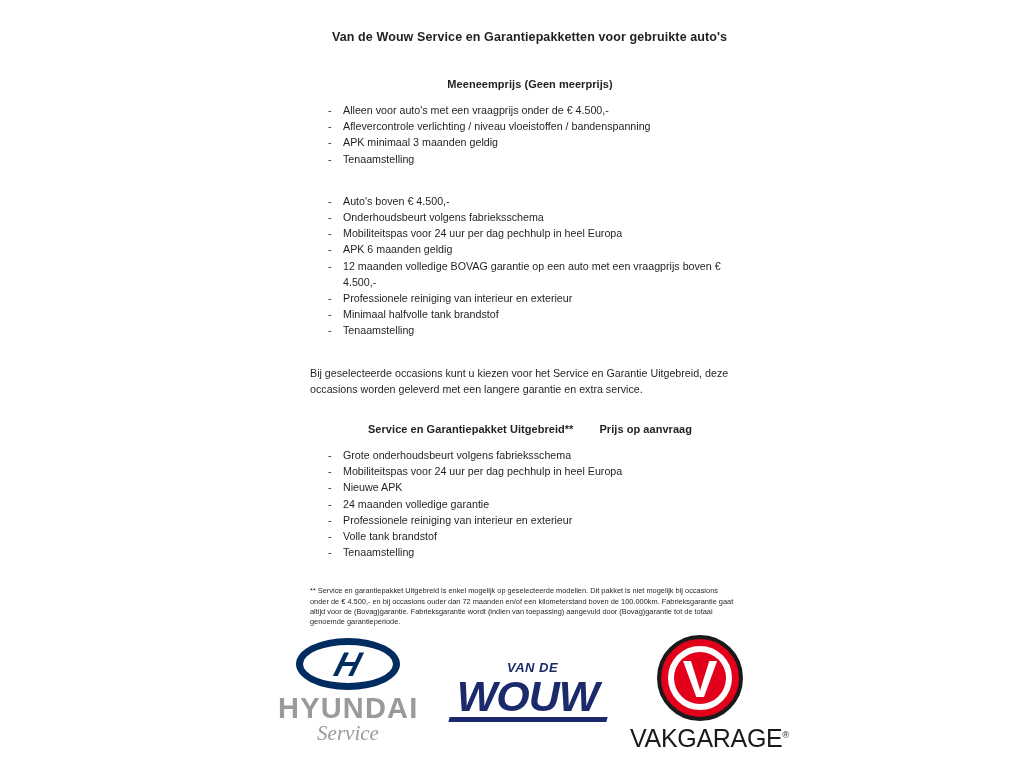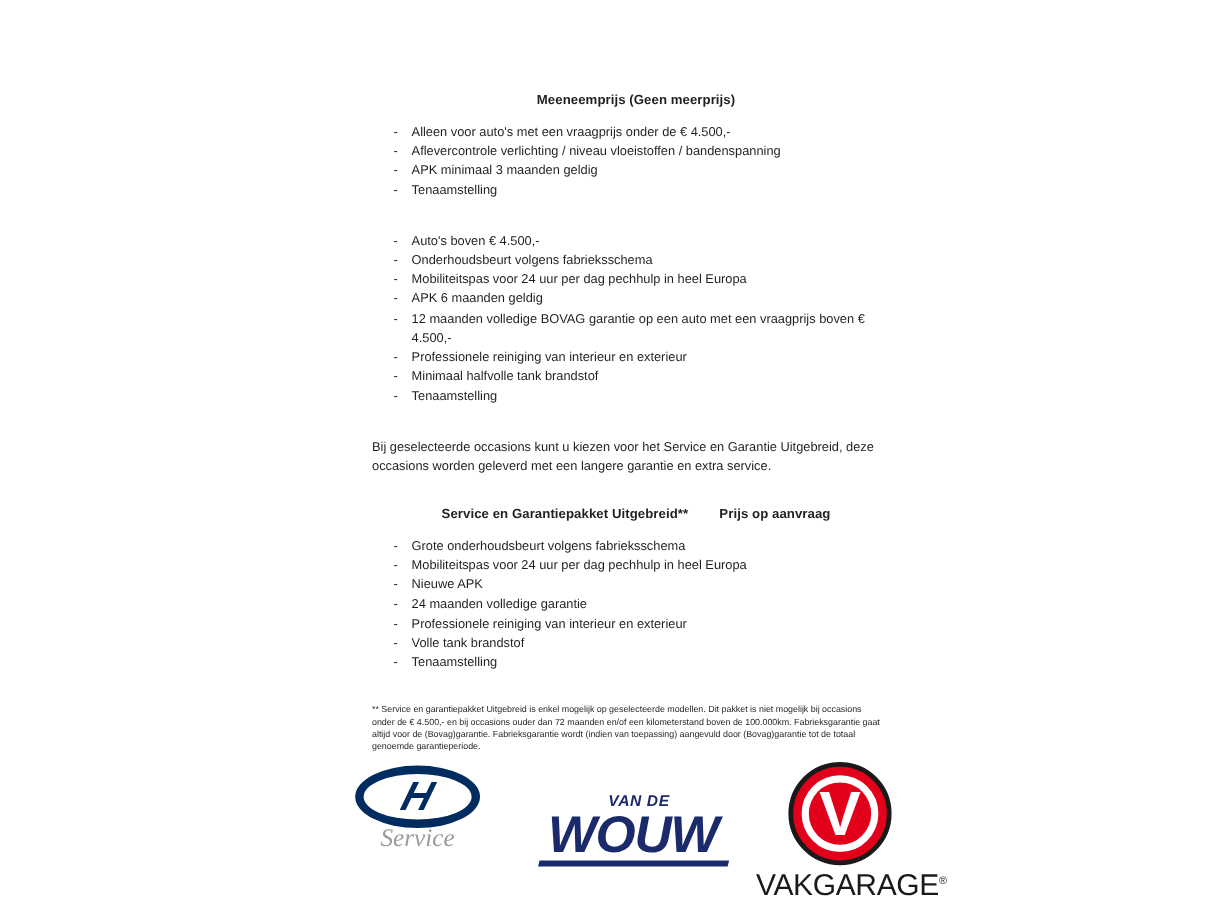--- a/index.html
+++ b/index.html
@@ -236,20 +236,21 @@
   .vak-word .reg {
     font-size: 9px;
     vertical-align: super;
   }
 </style>
 </head>
 <body>
 
 <div class="page">
 
+  <div class="doc-title">Van de Wouw Service en Garantiepakketten voor gebruikte auto's</div>
 
   <div class="content">
 
     <div class="section-head">Meeneemprijs  (Geen meerprijs)</div>
     <ul class="bullets">
       <li><span class="dash">-</span><span>Alleen voor auto's met een vraagprijs onder de € 4.500,-</span></li>
       <li><span class="dash">-</span><span>Aflevercontrole verlichting / niveau vloeistoffen / bandenspanning</span></li>
       <li><span class="dash">-</span><span>APK minimaal 3 maanden geldig</span></li>
       <li><span class="dash">-</span><span>Tenaamstelling</span></li>
     </ul>
@@ -284,20 +285,21 @@
 
   </div>
 
   <div class="logos">
 
     <div class="logo-hyundai">
       <div class="hy-mark">
         <div class="oval"></div>
         <div class="h-slant">H</div>
       </div>
+      <div class="hy-word">HYUNDAI</div>
       <div class="hy-sub">Service</div>
     </div>
 
     <div class="logo-wouw">
       <div class="wouw-top">VAN DE</div>
       <div class="wouw-main">WOUW</div>
       <div class="wouw-underline"></div>
     </div>
 
     <div class="logo-vak">

